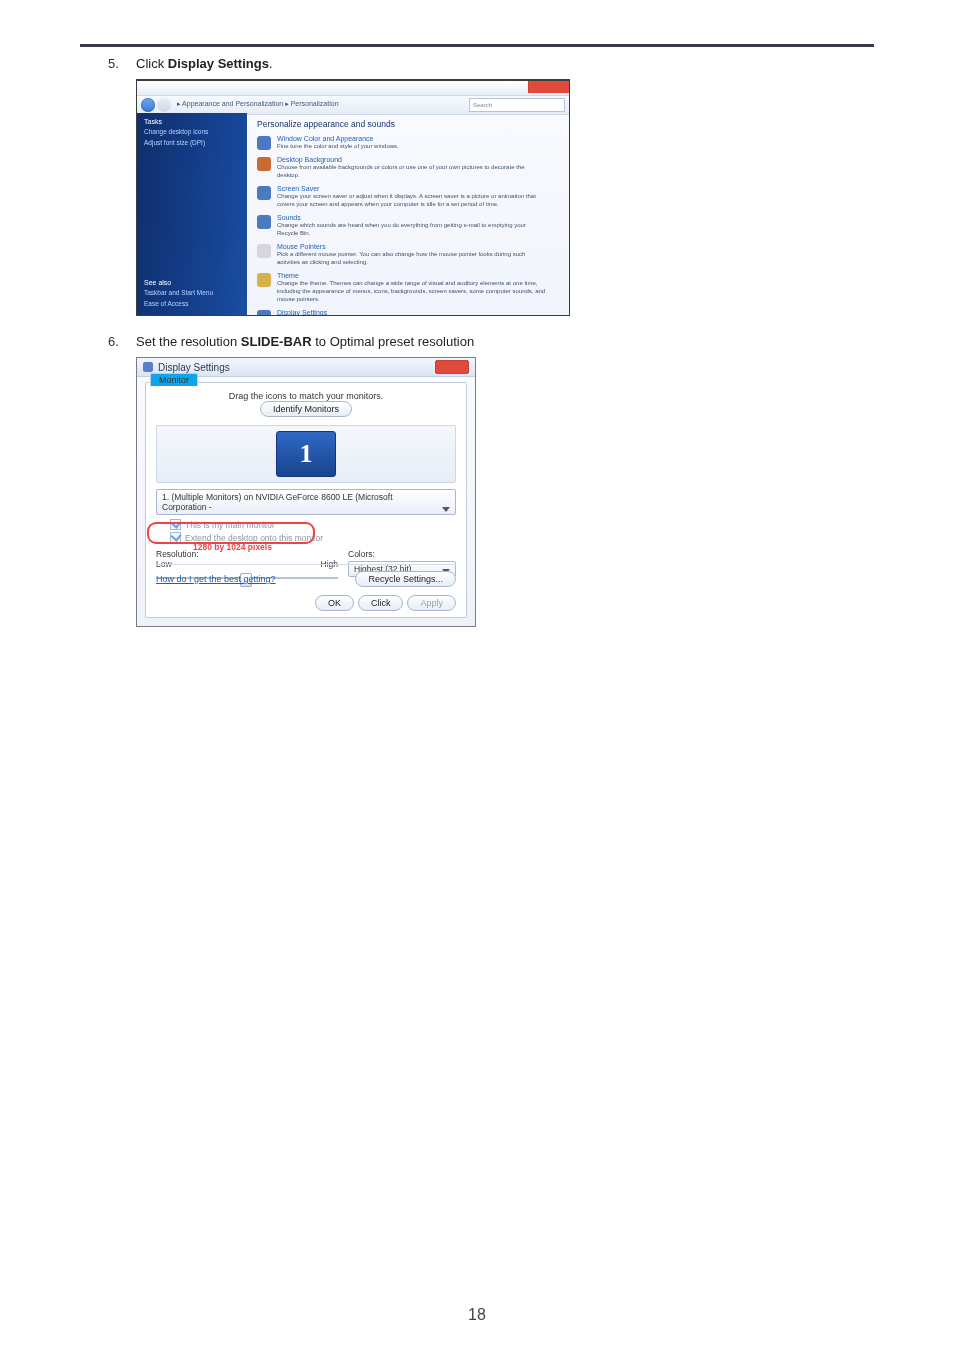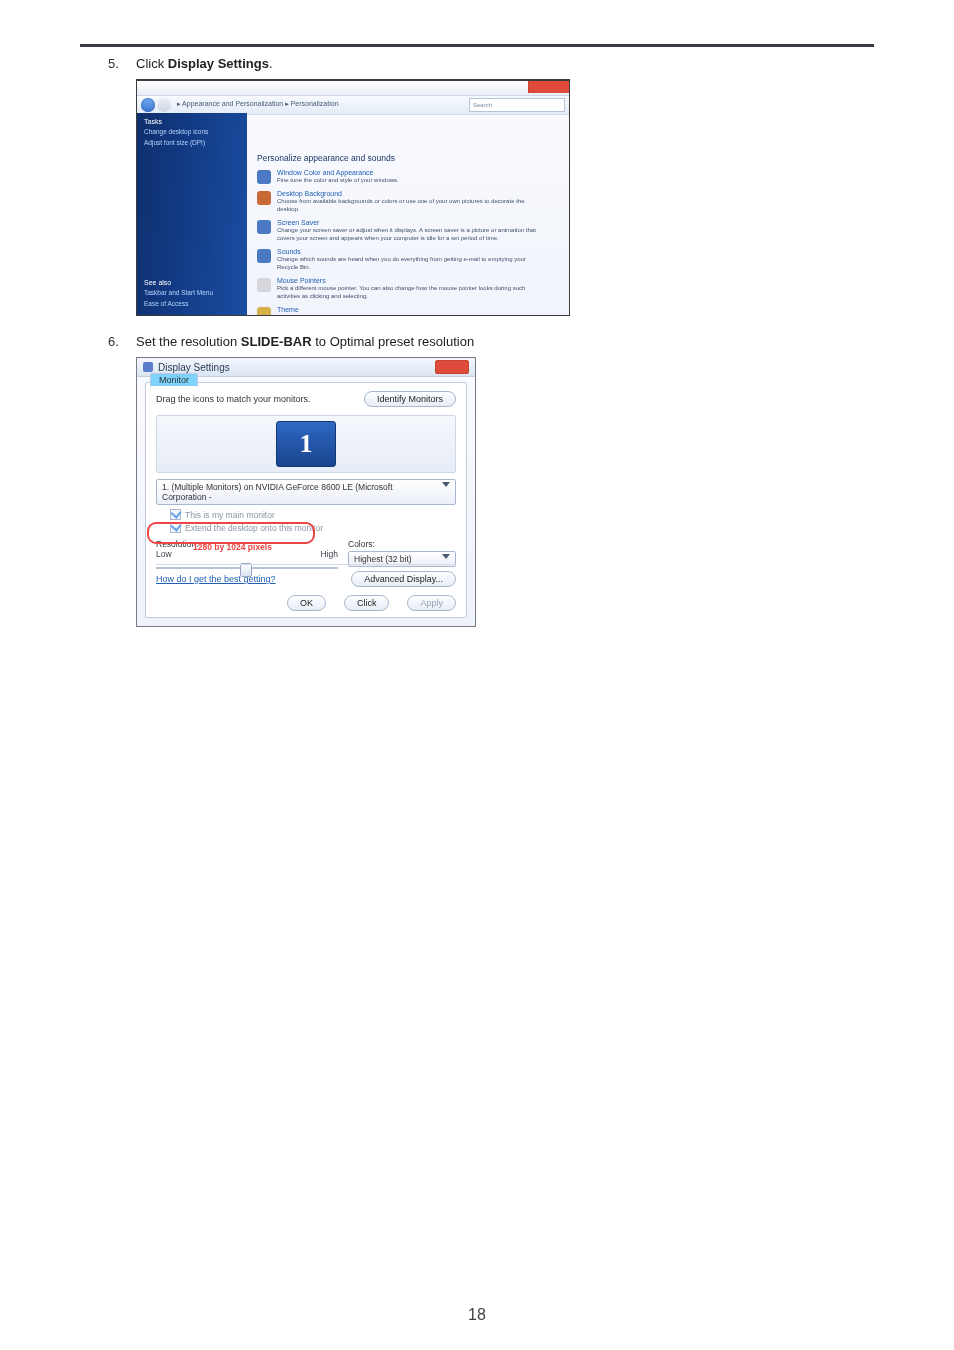--- a/index.html
+++ b/index.html
@@ -27,72 +27,72 @@
         background:linear-gradient(#e9eef6,#cfd8e5); }
   .p1 .addr .path { position:absolute; left:40px; top:4px; color:#485a78; font-size:7px; }
   .p1 .addr .search { position:absolute; right:4px; top:2px; width:88px; height:12px; background:#fff;
         border:1px solid #b6c4da; font-size:6px; padding:0 3px; color:#7d8aa0; line-height:12px; }
   .p1 .sidebar { position:absolute; left:0; top:32px; bottom:0; width:110px;
         background:linear-gradient(95deg,#0f2f6d 0%,#123a83 40%,#1a4da2 100%); color:#d7e6ff; }
   .p1 .sidebar .hdr { padding:5px 7px 1px; color:#fff; font-size:7px; }
   .p1 .sidebar .lnk { padding:2px 7px; color:#b5d3ff; font-size:6.5px; }
   .p1 .sidebar .sa  { position:absolute; bottom:6px; left:7px; }
   .p1 .main { position:absolute; left:110px; right:0; top:32px; bottom:0; padding:6px 10px; }
-  .p1 .main .hdr { color:#13305f; font-size:8.5px; margin-bottom:6px;margin-top:34px; }
+  .p1 .main .hdr { color:#13305f; font-size:8.5px; margin-bottom:6px; }
   .p1 .item { display:flex; margin-bottom:6px; }
   .p1 .item .ic { width:14px; height:14px; margin:1px 6px 0 0; border-radius:3px; }
   .p1 .item .tx .t { color:#205fb3; font-size:7px; }
   .p1 .item .tx .d { color:#40506a; font-size:6px; line-height:8px; max-width:270px; }
 
   
   .p2 { position:relative; width:338px; height:268px; margin:4px 0 0 28px;
         border:1px solid #7a7a86; background:linear-gradient(#fafbff,#eef2f9);
         font-size:10px; color:#3b3b4a; overflow:hidden; }
   .p2 .titlebar { height:18px; background:linear-gradient(#f3f7ff,#dbe5f2); border-bottom:1px solid #c3cede;
         display:flex; align-items:center; padding:0 6px; }
   .p2 .titlebar .ic { width:10px; height:10px; background:#5b7ecc; margin-right:5px; border-radius:2px; }
   .p2 .titlebar .ttl { color:#2c3a50; font-size:10px; }
   .p2 .titlebar .x { margin-left:auto; width:32px; height:12px; background:#e04a3a; border:1px solid #c74336;
         border-radius:2px; }
   .p2 .tab { position:absolute; left:8px; top:24px; right:8px; bottom:8px; background:#fff;
         border:1px solid #c1cbdb; border-radius:2px; }
-  .p2 .tabhdr { position:absolute; left:4px; top:-10px; background:#7dd3fc; border:1px solid #c1cbdb;
+  .p2 .tabhdr { position:absolute; left:4px; top:-10px; background:#0ea5e9; border:1px solid #c1cbdb;
         border-bottom:1px solid #fff; padding:1px 8px; font-size:9px; color:#333; border-radius:2px 2px 0 0; }
-  .p2 .row1 { display:flex; align-items:center; justify-content:space-between; padding:8px 10px 4px; }
+  .p2 .row1 { display:flex; align-items:center; justify-content:space-between; padding:8px 10px 4px;flex-direction:column; }
   .p2 .row1 .lbl { font-size:9px; color:#333; }
   .p2 .btn { background:linear-gradient(#fdfeff,#e7edf7); border:1px solid #a9b7cc; border-radius:8px;
         padding:2px 12px; font-size:9px; color:#222; }
   .p2 .monarea { margin:4px 10px 6px; height:56px; background:linear-gradient(#f4f7fc,#e7edf7);
         border:1px solid #cfd7e6; display:flex; align-items:center; justify-content:center; border-radius:2px; }
   .p2 .monarea .mon { width:58px; height:44px; background:linear-gradient(#2f68c4,#18448e); color:#fff;
         border:1px solid #123773; border-radius:3px; display:flex; align-items:center; justify-content:center;
         font-size:26px; font-weight:700; font-family:Georgia, serif; }
   .p2 .combo { margin:4px 10px; border:1px solid #a9b7cc; background:linear-gradient(#fff,#eaeef7);
-        padding:2px 5px; font-size:8.5px; color:#333; border-radius:2px; display:flex; align-items:flex-start;gap:29px; }
+        padding:2px 5px; font-size:8.5px; color:#333; border-radius:2px; display:flex; align-items:flex-end;gap:29px; }
   .p2 .combo .arrow { margin-left:auto; width:0; height:0; border-left:4px solid transparent;
         border-right:4px solid transparent; border-top:5px solid #4b5a74; }
   .p2 .chk { font-size:8.5px; color:#8a96a7; margin:2px 24px; display:flex; align-items:center; }
   .p2 .chk .box { width:9px; height:9px; border:1px solid #a9b7cc; margin-right:4px; background:#f3f6fb; position:relative; }
   .p2 .chk .box::after{ content:""; position:absolute; left:1px; top:-1px; width:6px; height:6px;
         border-right:2px solid #68a5e6; border-bottom:2px solid #68a5e6; transform:rotate(40deg); }
   .p2 .sliders { display:flex; padding:4px 10px 2px; }
   .p2 .slblock { position:relative; height:34px; }
   .p2 .slblock.res { flex:1 1 auto; margin-right:10px; }
   .p2 .slblock .top { display:flex; justify-content:space-between; font-size:8.5px; color:#333; }
   .p2 .slblock .track { position:relative; height:14px; margin-top:2px; }
   .p2 .slblock .track .bar { position:absolute; left:0; right:0; top:6px; height:2px; background:#b5c1d5; }
   .p2 .slblock .track .thumb { position:absolute; top:2px; width:10px; height:12px;
         background:linear-gradient(#fff,#dbe3f0); border:1px solid #9aaac4; border-radius:2px; }
   .p2 .marker { position:absolute; left:10px; right:160px; top:164px; height:18px; border:2px solid #e44; border-radius:9px; pointer-events:none; }
   .p2 .marktxt { position:absolute; left:56px; top:184px; font-size:8.5px; color:#e44; font-weight:700; }
   .p2 .coltitle { font-size:8.5px; color:#333; }
   .p2 .helprow { position:absolute; left:10px; right:10px; bottom:30px; display:flex;
         justify-content:space-between; align-items:center; border-top:1px solid #d3dbe8; padding-top:6px; }
   .p2 .helprow .hl { color:#205fb3; font-size:9px; text-decoration:underline; }
-  .p2 .btnrow { position:absolute; right:10px; bottom:6px; display:flex; gap:18px; }
+  .p2 .btnrow { position:absolute; right:10px; bottom:6px; display:flex; gap:4px; }
   .p2 .btnrow .btn.dis { color:#9aa4b5; }
 
   .pagenum { position:absolute; left:0; right:0; bottom:26px; text-align:center; font-size:16px; color:#444; }
 </style>
 </head>
 <body>
 
 <div class="topbar"></div>
 
 <div class="content">
@@ -237,21 +237,21 @@
           <div class="coltitle">Colors:</div>
           <div class="combo" style="margin:2px 0 0 0">
             <span>Highest (32 bit)</span>
             <span class="arrow"></span>
           </div>
         </div>
       </div>
 
       <div class="helprow">
         <span class="hl">How do I get the best getting?</span>
-        <span class="btn">Advanced Display...</span>
+        <span class="btn">Recycle Settings...</span>
       </div>
 
       <div class="btnrow">
         <span class="btn">OK</span>
         <span class="btn">Click</span>
         <span class="btn dis">Apply</span>
       </div>
     </div>
 
     <div class="marker"></div>

